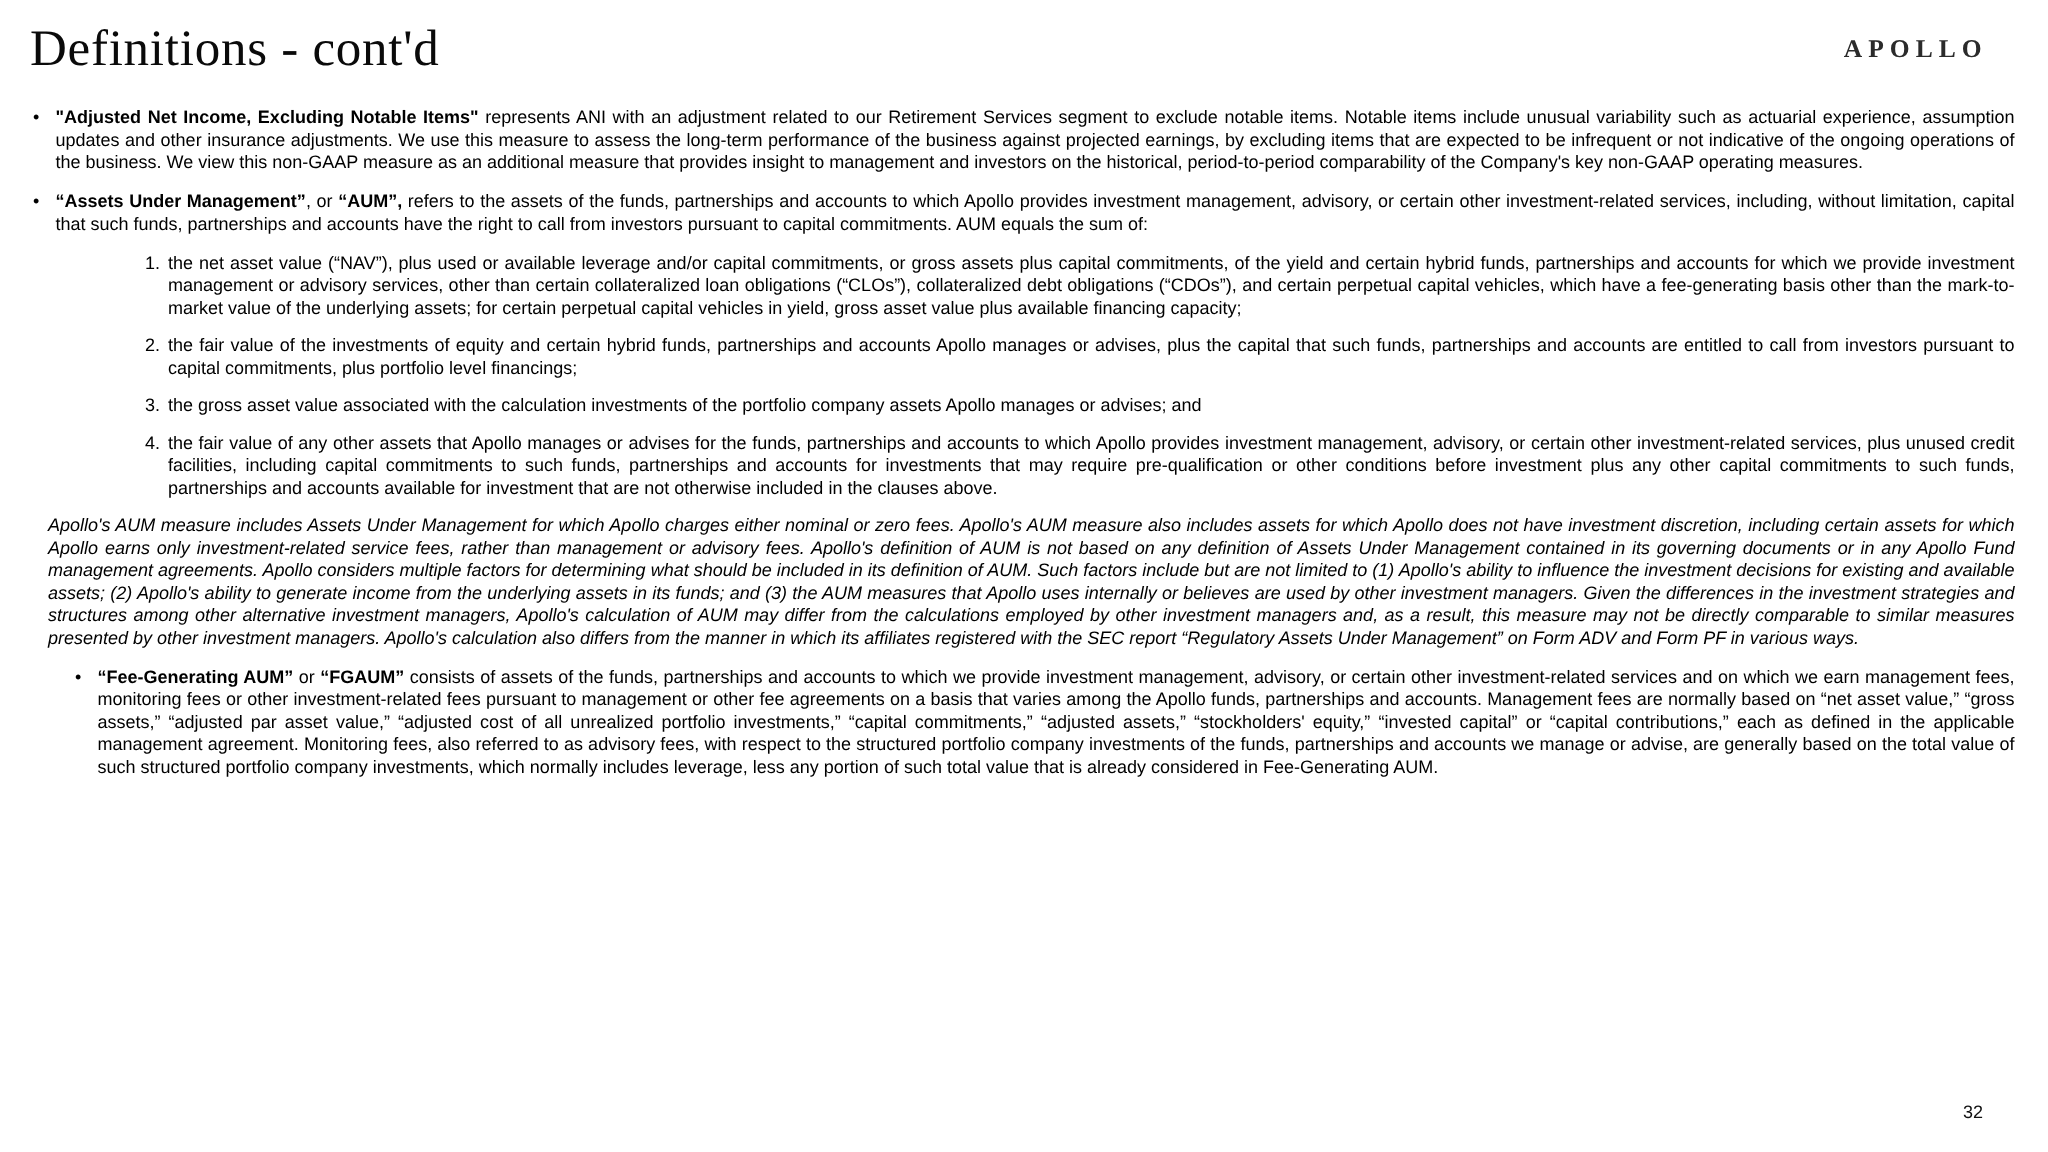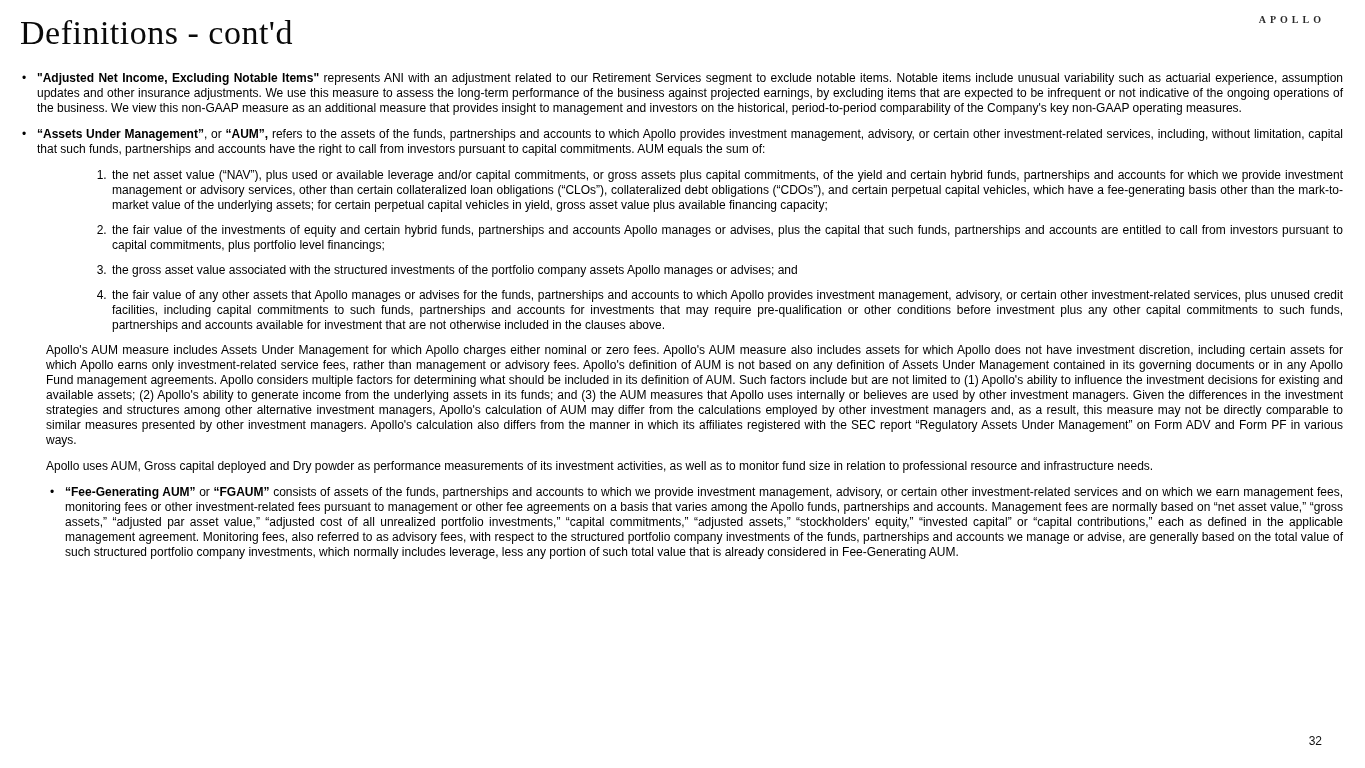--- a/index.html
+++ b/index.html
@@ -8,35 +8,35 @@
     height: 768px;
     background: #ffffff;
     color: #000000;
     font-family: "Liberation Sans", sans-serif;
     position: relative;
     overflow: hidden;
   }
   .header {
     display: flex;
     justify-content: space-between;
-    align-items: flex-start;
+    align-items: center;
     padding: 14px 40px 0 20px;
   }
   .title {
     font-family: "Liberation Serif", serif;
     font-weight: 400;
     font-size: 34px;
     letter-spacing: 0.5px;
     color: #0a0a0a;
     margin: 0;
     line-height: 1.1;
   }
   .logo {
     font-family: "Liberation Serif", serif;
-    font-size: 10px;
+    font-size: 17px;
     font-weight: 700;
     letter-spacing: 4px;
     color: #2b2b2b;
   }
   .content {
     padding: 20px 22px 0 22px;
     font-size: 12px;
     line-height: 15px;
     text-align: justify;
   }
@@ -58,22 +58,23 @@
     margin: 0 0 0 0;
     padding-left: 40px;
   }
   ol.aum-list li {
     margin-bottom: 10px;
     padding-left: 2px;
     text-align: justify;
     margin-left: 48px;
   }
   p.note {
-    margin: 0 0 11px 24px;
+    margin: 0 0 11px 10px;
     text-align: justify;
+    font-style: italic;
   }
   .b { font-weight: bold; }
   .page-num {
     position: absolute;
     right: 43px;
     bottom: 20px;
     font-size: 12px;
     color: #111;
   }
 </style>
@@ -93,27 +94,26 @@
   </div>
 
   <div class="bullet">
     <span class="marker">•</span>
     <div class="btext"><span class="b">“Assets Under Management”</span><span>, or </span><span class="b">“AUM”,</span><span> refers to the assets of the funds, partnerships and accounts to which Apollo provides investment management, advisory, or certain other investment-related services, including, without limitation, capital that such funds, partnerships and accounts have the right to call from investors pursuant to capital commitments. AUM equals the sum of:</span></div>
   </div>
 
   <ol class="aum-list">
     <li>the net asset value (“NAV”), plus used or available leverage and/or capital commitments, or gross assets plus capital commitments, of the yield and certain hybrid funds, partnerships and accounts for which we provide investment management or advisory services, other than certain collateralized loan obligations (“CLOs”), collateralized debt obligations (“CDOs”), and certain perpetual capital vehicles, which have a fee-generating basis other than the mark-to-market value of the underlying assets; for certain perpetual capital vehicles in yield, gross asset value plus available financing capacity;</li>
     <li>the fair value of the investments of equity and certain hybrid funds, partnerships and accounts Apollo manages or advises, plus the capital that such funds, partnerships and accounts are entitled to call from investors pursuant to capital commitments, plus portfolio level financings;</li>
-    <li>the gross asset value associated with the structured investments of the portfolio company assets Apollo manages or advises; and</li>
+    <li>the gross asset value associated with the calculation investments of the portfolio company assets Apollo manages or advises; and</li>
     <li>the fair value of any other assets that Apollo manages or advises for the funds, partnerships and accounts to which Apollo provides investment management, advisory, or certain other investment-related services, plus unused credit facilities, including capital commitments to such funds, partnerships and accounts for investments that may require pre-qualification or other conditions before investment plus any other capital commitments to such funds, partnerships and accounts available for investment that are not otherwise included in the clauses above.</li>
   </ol>
 
   <p class="note">Apollo's AUM measure includes Assets Under Management for which Apollo charges either nominal or zero fees. Apollo's AUM measure also includes assets for which Apollo does not have investment discretion, including certain assets for which Apollo earns only investment-related service fees, rather than management or advisory fees. Apollo's definition of AUM is not based on any definition of Assets Under Management contained in its governing documents or in any Apollo Fund management agreements. Apollo considers multiple factors for determining what should be included in its definition of AUM. Such factors include but are not limited to (1) Apollo's ability to influence the investment decisions for existing and available assets; (2) Apollo's ability to generate income from the underlying assets in its funds; and (3) the AUM measures that Apollo uses internally or believes are used by other investment managers. Given the differences in the investment strategies and structures among other alternative investment managers, Apollo's calculation of AUM may differ from the calculations employed by other investment managers and, as a result, this measure may not be directly comparable to similar measures presented by other investment managers. Apollo's calculation also differs from the manner in which its affiliates registered with the SEC report “Regulatory Assets Under Management” on Form ADV and Form PF in various ways.</p>
 
-  <p class="note">Apollo uses AUM, Gross capital deployed and Dry powder as performance measurements of its investment activities, as well as to monitor fund size in relation to professional resource and infrastructure needs.</p>
 
   <div class="bullet sub">
     <span class="marker">•</span>
     <div class="btext"><span class="b">“Fee-Generating AUM”</span><span> or </span><span class="b">“FGAUM”</span><span> consists of assets of the funds, partnerships and accounts to which we provide investment management, advisory, or certain other investment-related services and on which we earn management fees, monitoring fees or other investment-related fees pursuant to management or other fee agreements on a basis that varies among the Apollo funds, partnerships and accounts. Management fees are normally based on “net asset value,” “gross assets,” “adjusted par asset value,” “adjusted cost of all unrealized portfolio investments,” “capital commitments,” “adjusted assets,” “stockholders' equity,” “invested capital” or “capital contributions,” each as defined in the applicable management agreement. Monitoring fees, also referred to as advisory fees, with respect to the structured portfolio company investments of the funds, partnerships and accounts we manage or advise, are generally based on the total value of such structured portfolio company investments, which normally includes leverage, less any portion of such total value that is already considered in Fee-Generating AUM.</span></div>
   </div>
 
 </div>
 
 <div class="page-num">32</div>
 

